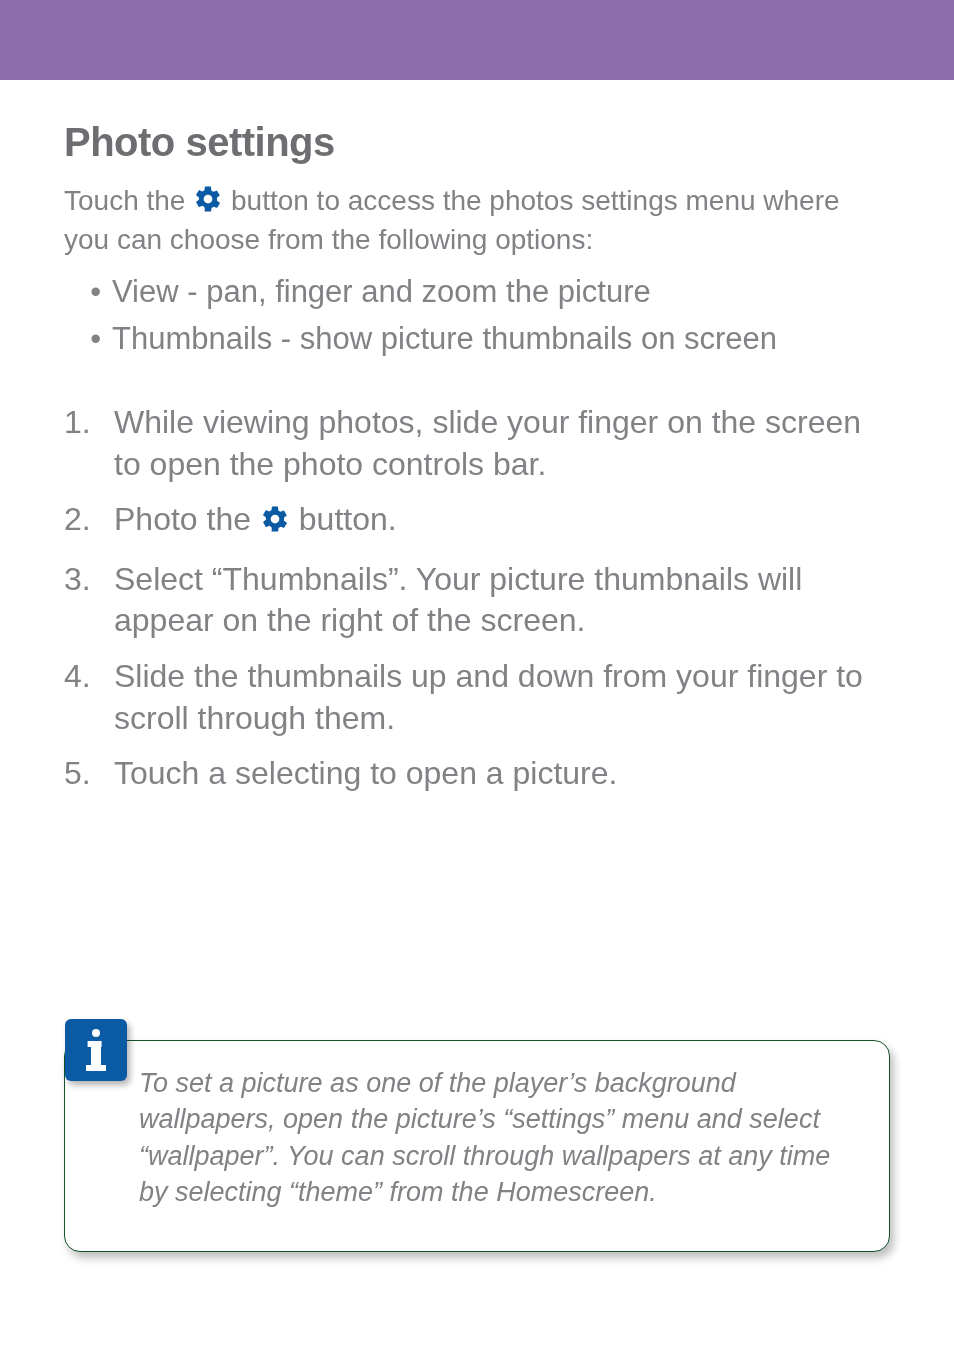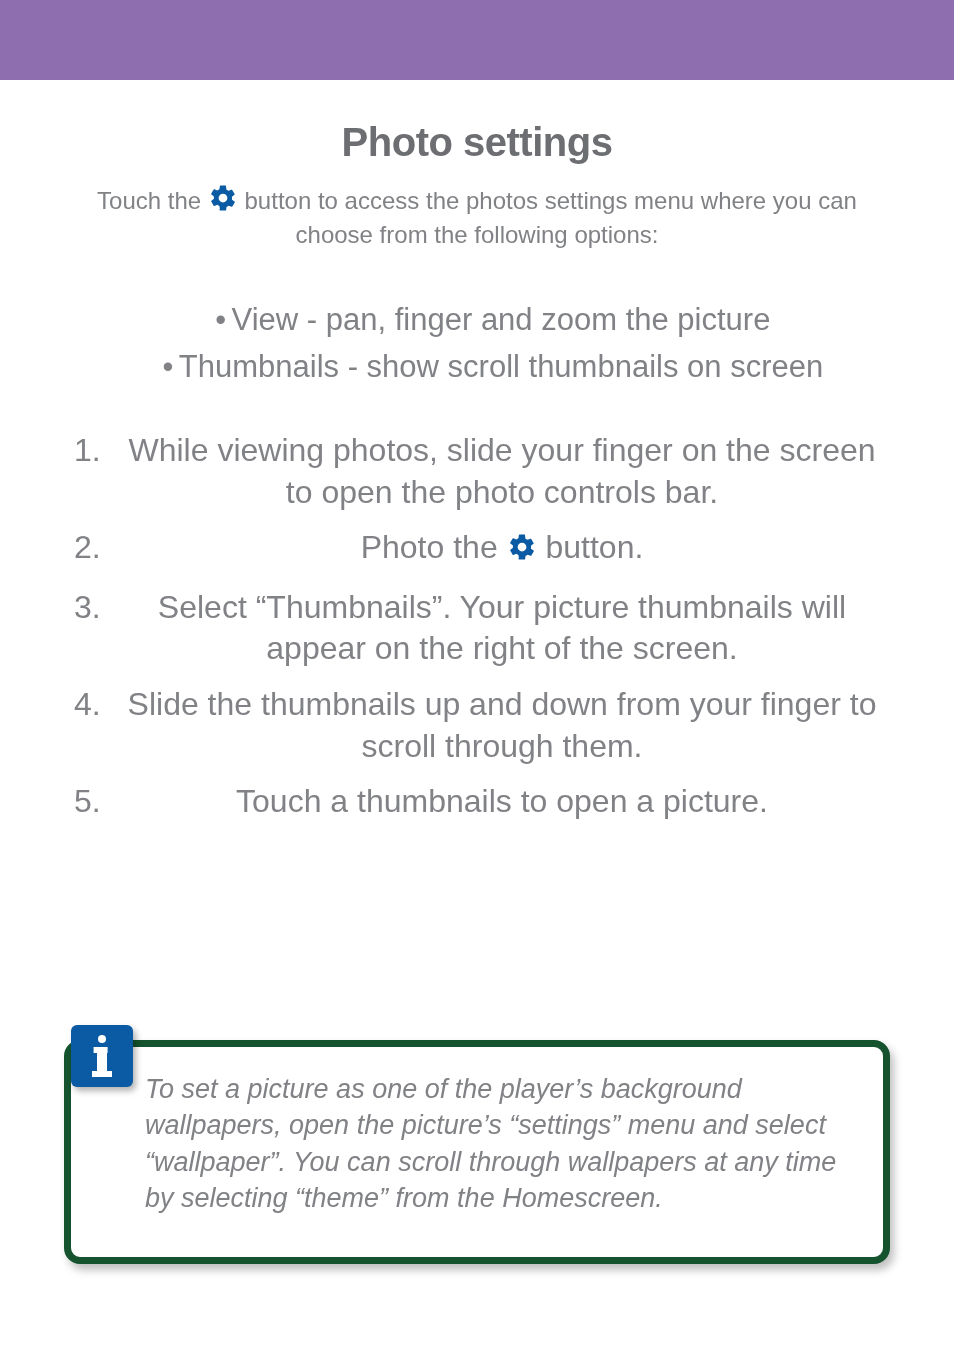--- a/index.html
+++ b/index.html
@@ -12,34 +12,33 @@
     position:relative;
     box-sizing:border-box;
   }
   .top-band{
     width:100%;
     height:80px;
     background:#8e6eaf;
   }
   .page{
     padding:40px 64px 0 64px;
-    text-align:center;
   }
   h1{
     font-size:40px;
     font-weight:700;
     color:#6d6e71;
     margin:0 0 18px 0;
     letter-spacing:-0.5px;
   }
   .intro{
-    font-size:24px;
+    font-size:28px;
     font-weight:300;
     line-height:1.25;
-    margin-bottom:47px;
+    margin-bottom:12px;
   }
   .gear-icon{
     display:inline-block;
     vertical-align:-4px;
   }
   ul.settings{
     list-style:none;
     padding:0 0 0 48px;
     margin:0 0 40px 0;
     font-size:31px;
@@ -50,21 +49,21 @@
     content:"•";
     color:#808285;
     display:inline-block;
     width:0.7em;
     margin-left:-0.7em;
   }
   ol.steps{
     counter-reset:step;
     list-style:none;
     padding:0;
-    margin:10px;
+    margin:0;
     font-size:32px;
     font-weight:300;
     line-height:1.3;
   }
   ol.steps li{
     counter-increment:step;
     padding-left:50px;
     position:relative;
     margin-bottom:14px;
   }
@@ -74,21 +73,21 @@
     left:0;
     top:0;
   }
   .info-box-wrap{
     position:absolute;
     left:64px;
     right:64px;
     top:1018px;
   }
   .info-box{
-    border:7px solid #14532d;
+    border:1px solid #14532d;
     border-radius:16px;
     padding:24px 30px 40px 74px;
     font-style:italic;
     font-size:27px;
     font-weight:300;
     line-height:1.35;
     color:#808285;
     position:relative;
     box-shadow:4px 6px 8px rgba(0,0,0,0.25);
     background:#fff;
@@ -136,38 +135,38 @@
     <span class="gear-icon">
       <svg width="30" height="30" viewBox="0 0 24 24" fill="#0b5aa4">
           <path d="M19.14 12.94a7.14 7.14 0 0 0 .05-.94 7.14 7.14 0 0 0-.05-.94l2.03-1.58a.5.5 0 0 0 .12-.64l-1.92-3.32a.5.5 0 0 0-.6-.22l-2.39.96a7.03 7.03 0 0 0-1.62-.94l-.36-2.54A.5.5 0 0 0 14 2h-4a.5.5 0 0 0-.5.42l-.36 2.54c-.58.24-1.12.56-1.62.94l-2.39-.96a.5.5 0 0 0-.6.22L2.61 8.48a.5.5 0 0 0 .12.64l2.03 1.58c-.03.31-.05.63-.05.94s.02.63.05.94L2.73 14.16a.5.5 0 0 0-.12.64l1.92 3.32c.13.22.4.31.6.22l2.39-.96c.5.38 1.04.7 1.62.94l.36 2.54A.5.5 0 0 0 10 22h4a.5.5 0 0 0 .5-.42l.36-2.54c.58-.24 1.12-.56 1.62-.94l2.39.96c.2.09.47 0 .6-.22l1.92-3.32a.5.5 0 0 0-.12-.64l-2.03-1.58zM12 15.5A3.5 3.5 0 1 1 15.5 12 3.5 3.5 0 0 1 12 15.5z"></path>
         </svg>
     </span>
     <span> button to access the photos settings menu where you can choose from the following options:</span>
   </div>
 
   <ul class="settings">
     <li>View - pan, finger and zoom the picture</li>
-    <li>Thumbnails - show scroll thumbnails on screen</li>
+    <li>Thumbnails - show picture thumbnails on screen</li>
   </ul>
 
 
   <ol class="steps">
     <li>While viewing photos, slide your finger on the screen to open the photo controls bar.</li>
     <li>
       <span>Photo the </span>
       <span class="gear-icon">
         <svg width="30" height="30" viewBox="0 0 24 24" fill="#0b5aa4">
             <path d="M19.14 12.94a7.14 7.14 0 0 0 .05-.94 7.14 7.14 0 0 0-.05-.94l2.03-1.58a.5.5 0 0 0 .12-.64l-1.92-3.32a.5.5 0 0 0-.6-.22l-2.39.96a7.03 7.03 0 0 0-1.62-.94l-.36-2.54A.5.5 0 0 0 14 2h-4a.5.5 0 0 0-.5.42l-.36 2.54c-.58.24-1.12.56-1.62.94l-2.39-.96a.5.5 0 0 0-.6.22L2.61 8.48a.5.5 0 0 0 .12.64l2.03 1.58c-.03.31-.05.63-.05.94s.02.63.05.94L2.73 14.16a.5.5 0 0 0-.12.64l1.92 3.32c.13.22.4.31.6.22l2.39-.96c.5.38 1.04.7 1.62.94l.36 2.54A.5.5 0 0 0 10 22h4a.5.5 0 0 0 .5-.42l.36-2.54c.58-.24 1.12-.56 1.62-.94l2.39.96c.2.09.47 0 .6-.22l1.92-3.32a.5.5 0 0 0-.12-.64l-2.03-1.58zM12 15.5A3.5 3.5 0 1 1 15.5 12 3.5 3.5 0 0 1 12 15.5z"></path>
           </svg>
       </span>
       <span> button.</span>
     </li>
     <li>Select “Thumbnails”.  Your picture thumbnails will appear on the right of the screen.</li>
     <li>Slide the thumbnails up and down from your finger to scroll through them.</li>
-    <li>Touch a thumbnails to open a picture.</li>
+    <li>Touch a selecting to open a picture.</li>
   </ol>
 
 </div>
 
 <div class="info-box-wrap">
   <div class="info-box">
     <div class="info-badge">
       <span class="dot"></span>
       <span class="head"></span>
       <span class="bar"></span>

